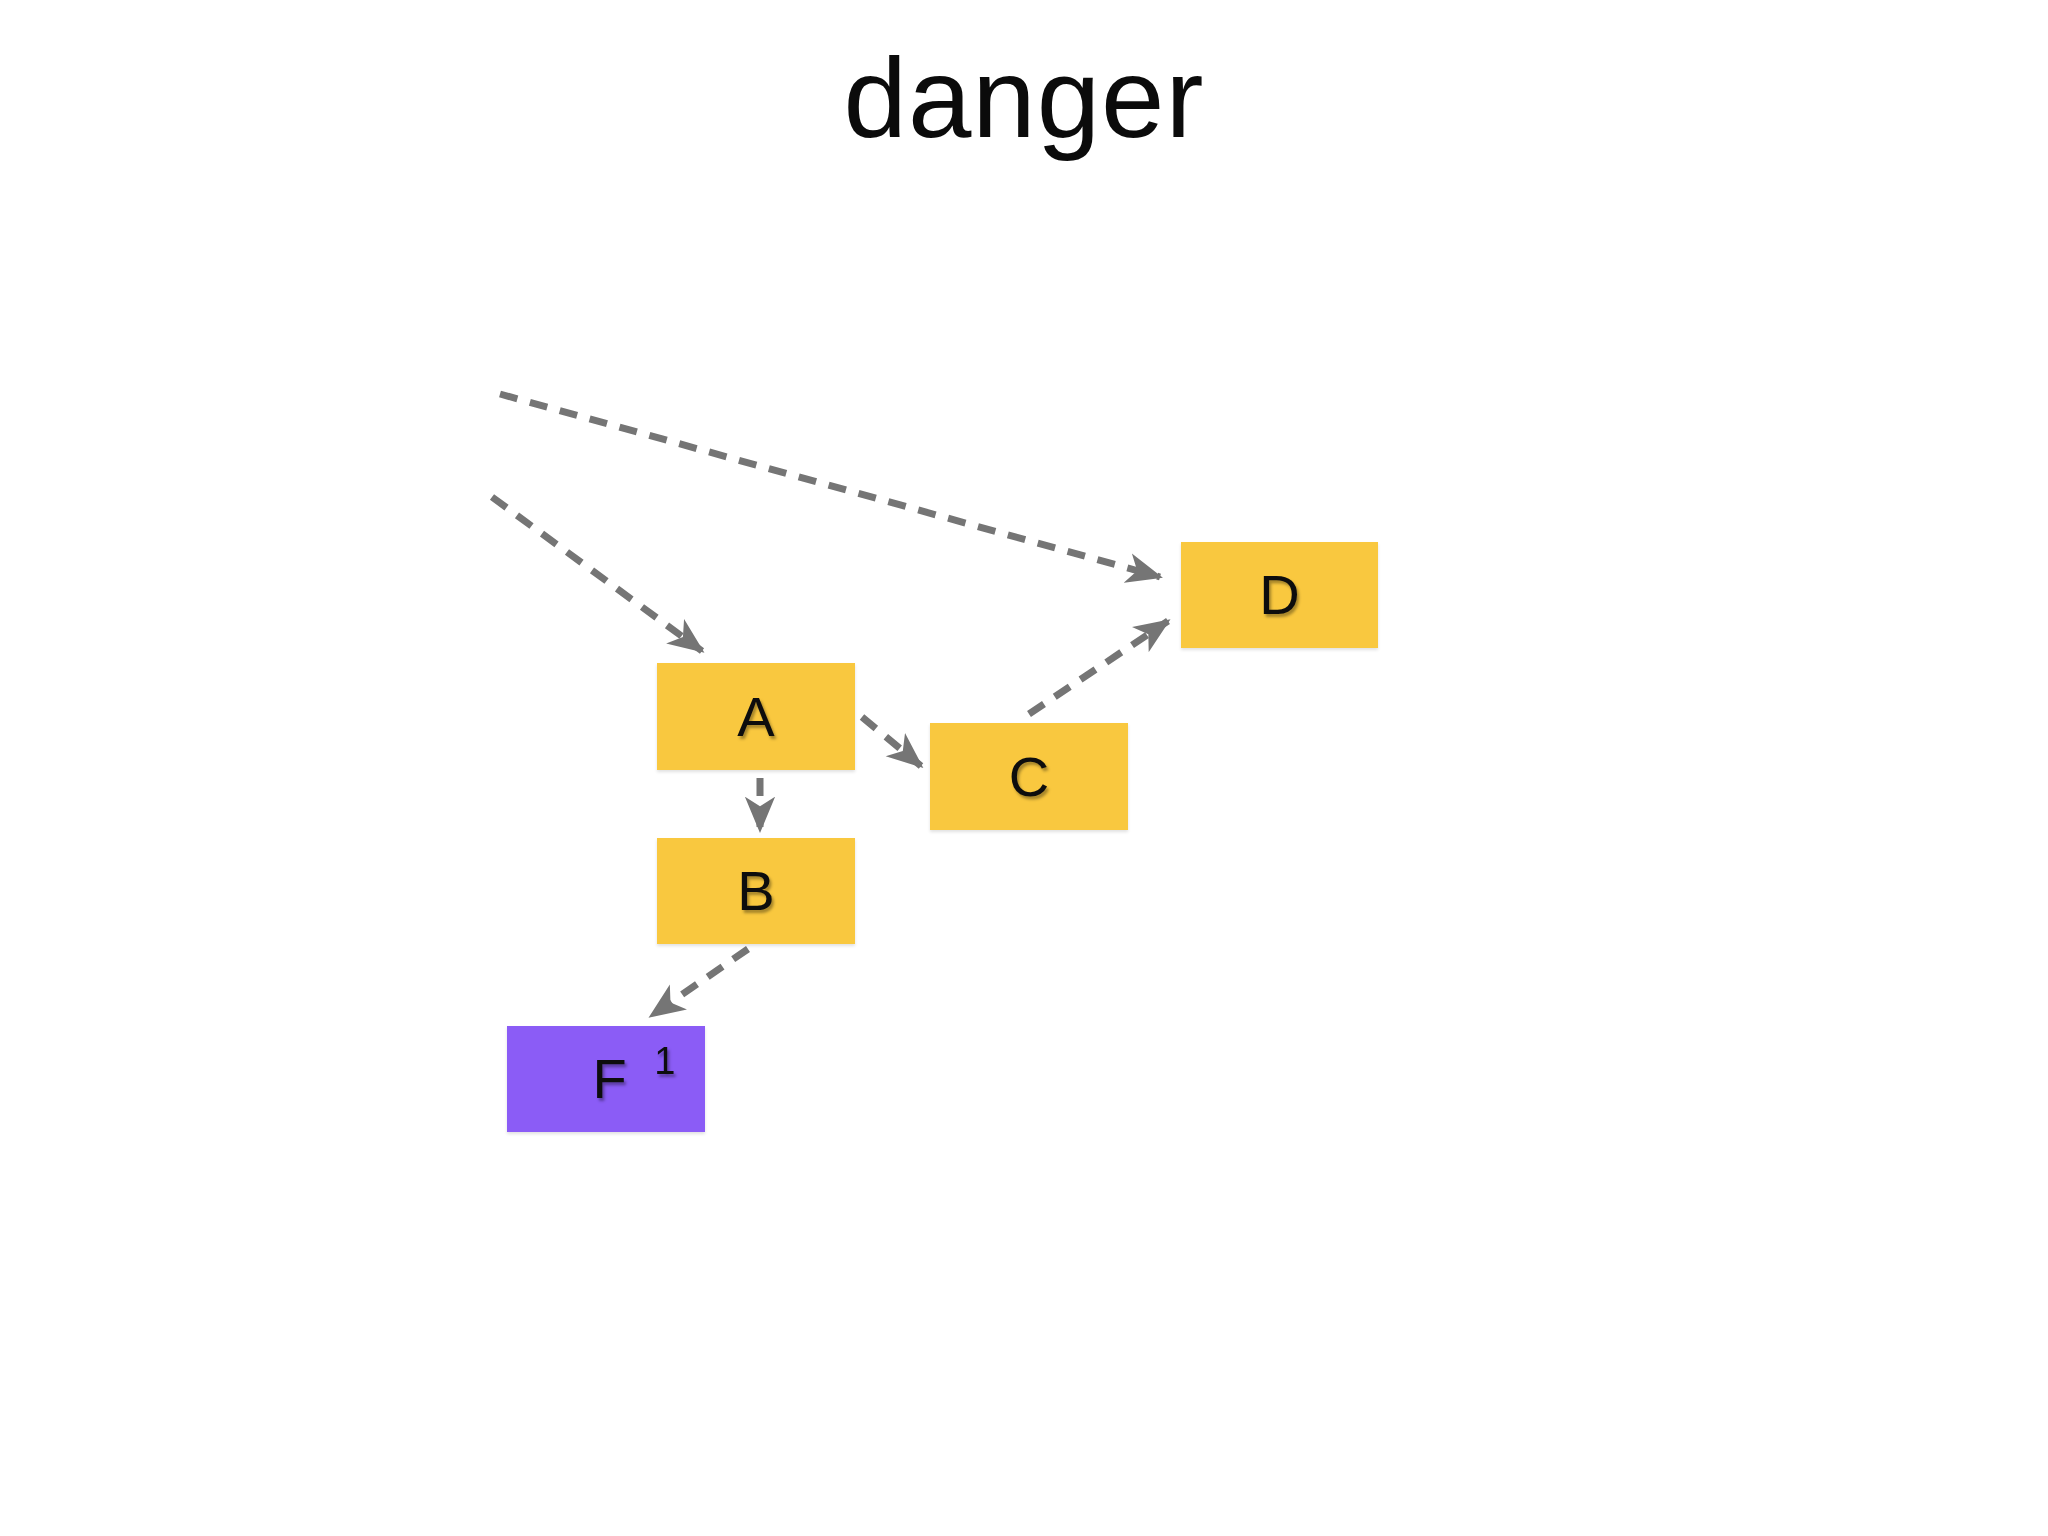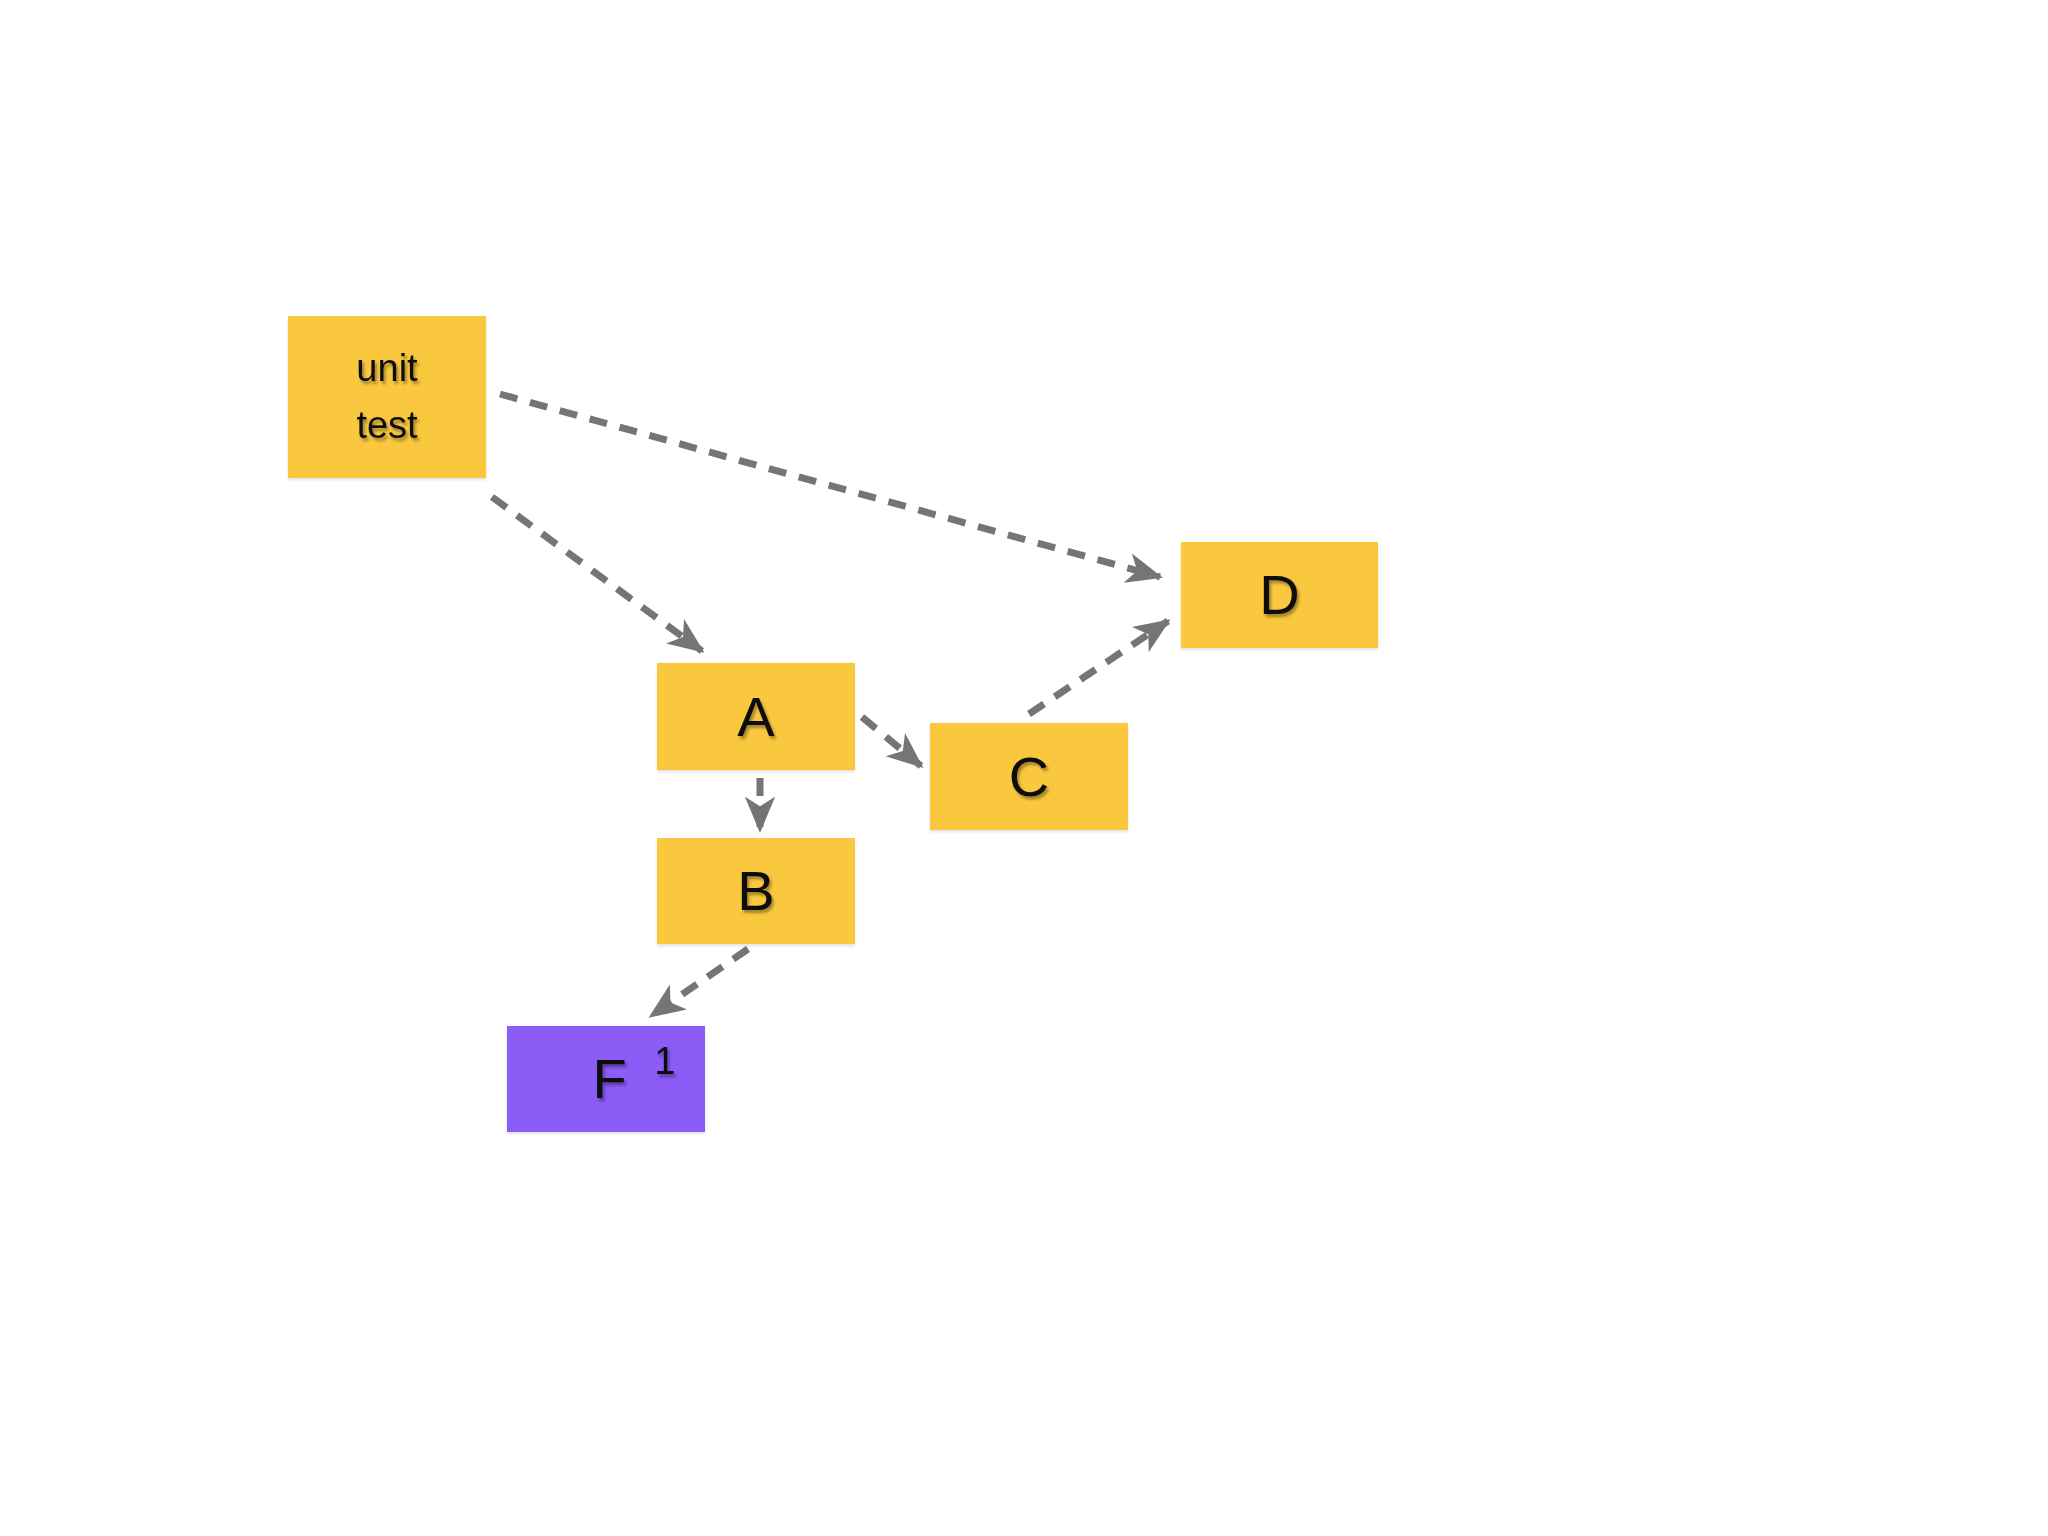--- a/index.html
+++ b/index.html
@@ -57,41 +57,38 @@
     top: -0.62em;
     margin-left: 0.72em;
     vertical-align: baseline;
   }
 </style>
 </head>
 <body>
 
 <div class="slide">
 
+  <h1 class="title">danger</h1>
 
   <svg id="edge-layer" viewBox="0 0 2048 1536" xmlns="http://www.w3.org/2000/svg">
     <defs>
       <marker id="arrowhead" viewBox="0 0 12 10" refX="11" refY="5" markerWidth="5.2" markerHeight="4.4" orient="auto">
         <path id="arrowhead-path" d="M0,0 L12,5 L0,10 L3.2,5 Z" fill="#757575"></path>
       </marker>
     </defs>
     <g id="edge-lines">
         <line x1="500" y1="394" x2="1160" y2="577" stroke="#757575" stroke-width="7" stroke-dasharray="18 13" marker-end="url(#arrowhead)"></line>
         <line x1="492" y1="497" x2="702" y2="651" stroke="#757575" stroke-width="7" stroke-dasharray="18 13" marker-end="url(#arrowhead)"></line>
         <line x1="862" y1="717" x2="921" y2="766" stroke="#757575" stroke-width="7" stroke-dasharray="18 13" marker-end="url(#arrowhead)"></line>
         <line x1="1029" y1="714" x2="1168" y2="621" stroke="#757575" stroke-width="7" stroke-dasharray="18 13" marker-end="url(#arrowhead)"></line>
         <line x1="760" y1="778" x2="760" y2="830" stroke="#757575" stroke-width="7" stroke-dasharray="18 13" marker-end="url(#arrowhead)"></line>
         <line x1="748" y1="949" x2="651" y2="1016" stroke="#757575" stroke-width="7" stroke-dasharray="18 13" marker-end="url(#arrowhead)"></line>
       </g>
   </svg>
 
-  <div class="node" style="left: 288px; top: 316px; width: 198px; height: 162px; background: rgb(249, 200, 63); color: rgb(13, 13, 13); font-size: 38px;">
-    <span class="label">unit
-test</span>
-  </div>
 
   <div class="node" style="left: 657px; top: 663px; width: 198px; height: 107px; background: rgb(249, 200, 63); color: rgb(13, 13, 13); font-size: 56px;">
     <span class="label">A</span>
   </div>
 
   <div class="node" style="left: 657px; top: 838px; width: 198px; height: 106px; background: rgb(249, 200, 63); color: rgb(13, 13, 13); font-size: 56px;">
     <span class="label">B</span>
   </div>
 
   <div class="node" style="left: 930px; top: 723px; width: 198px; height: 107px; background: rgb(249, 200, 63); color: rgb(13, 13, 13); font-size: 56px;">

